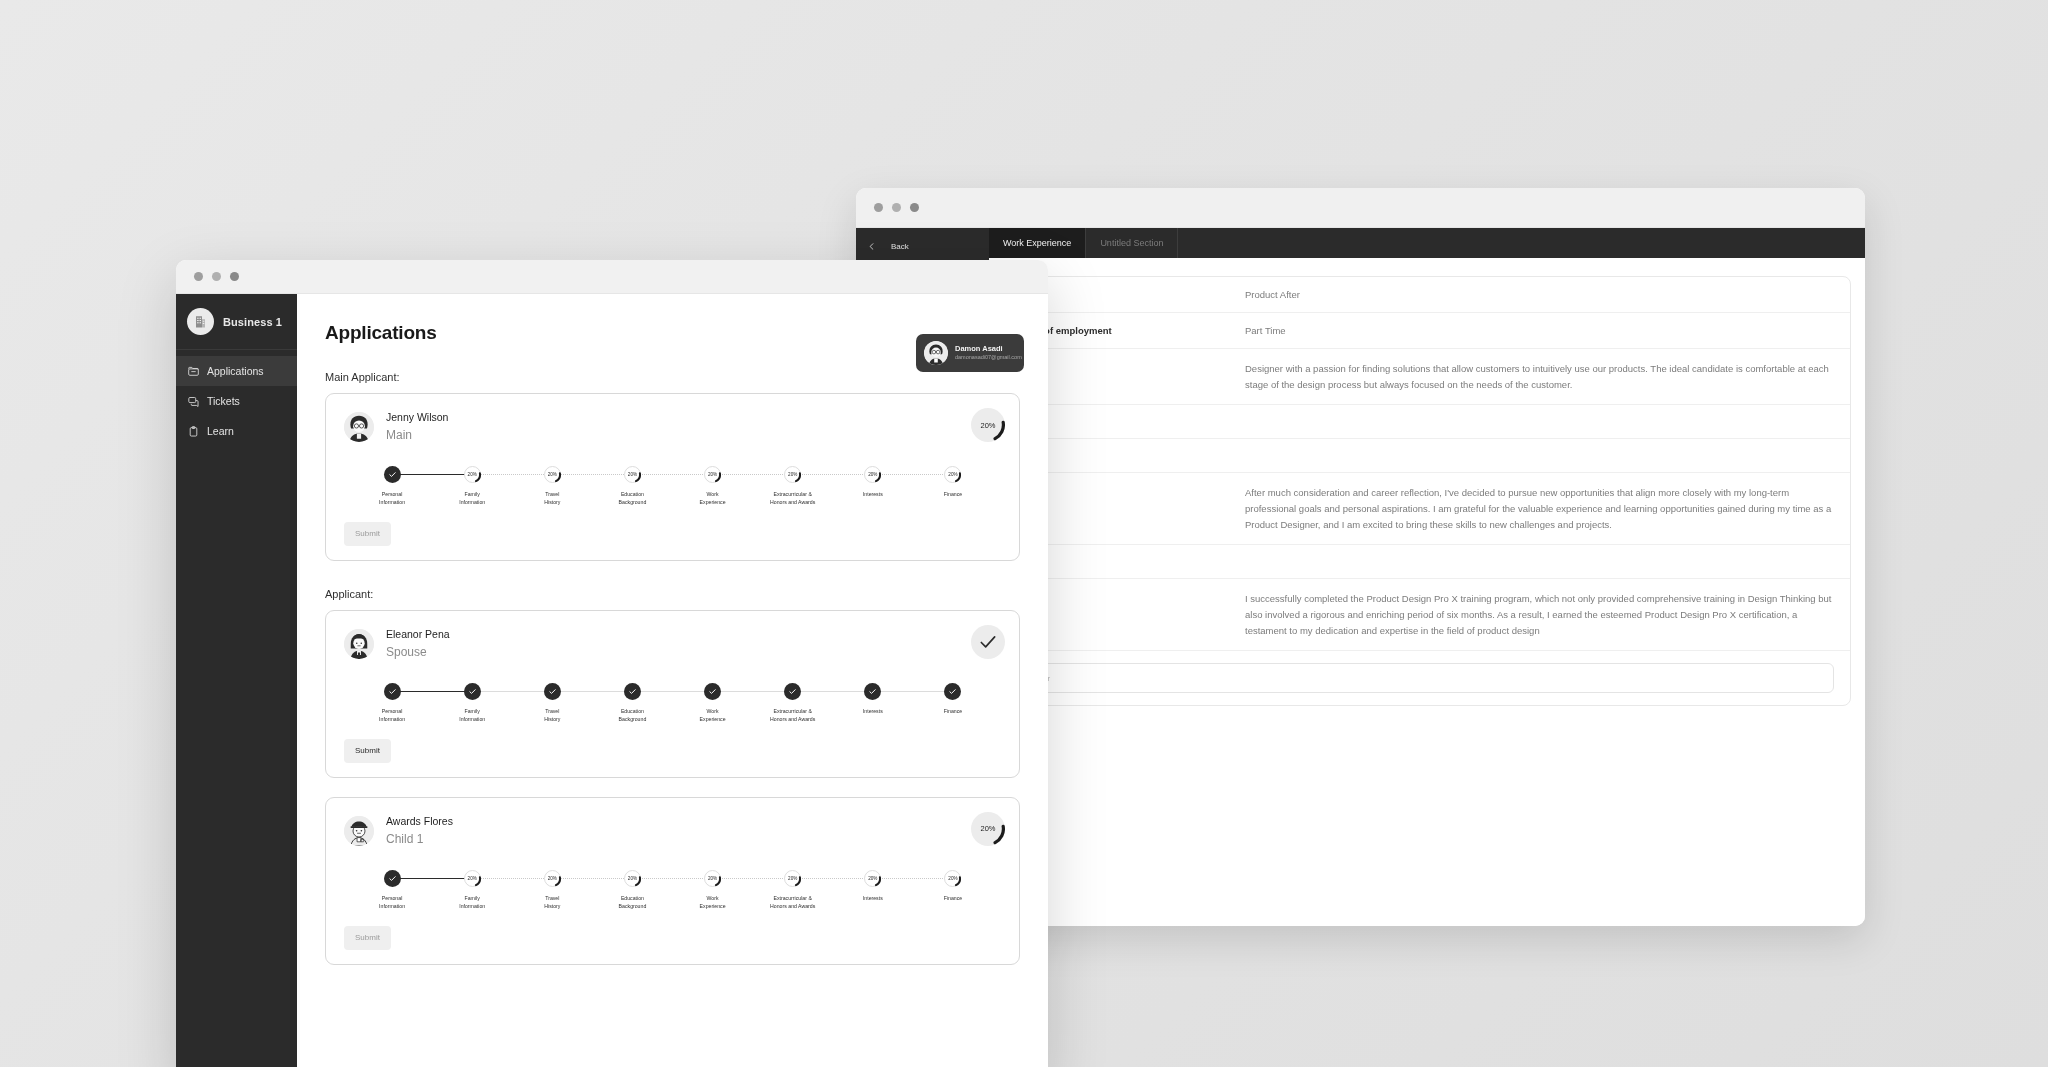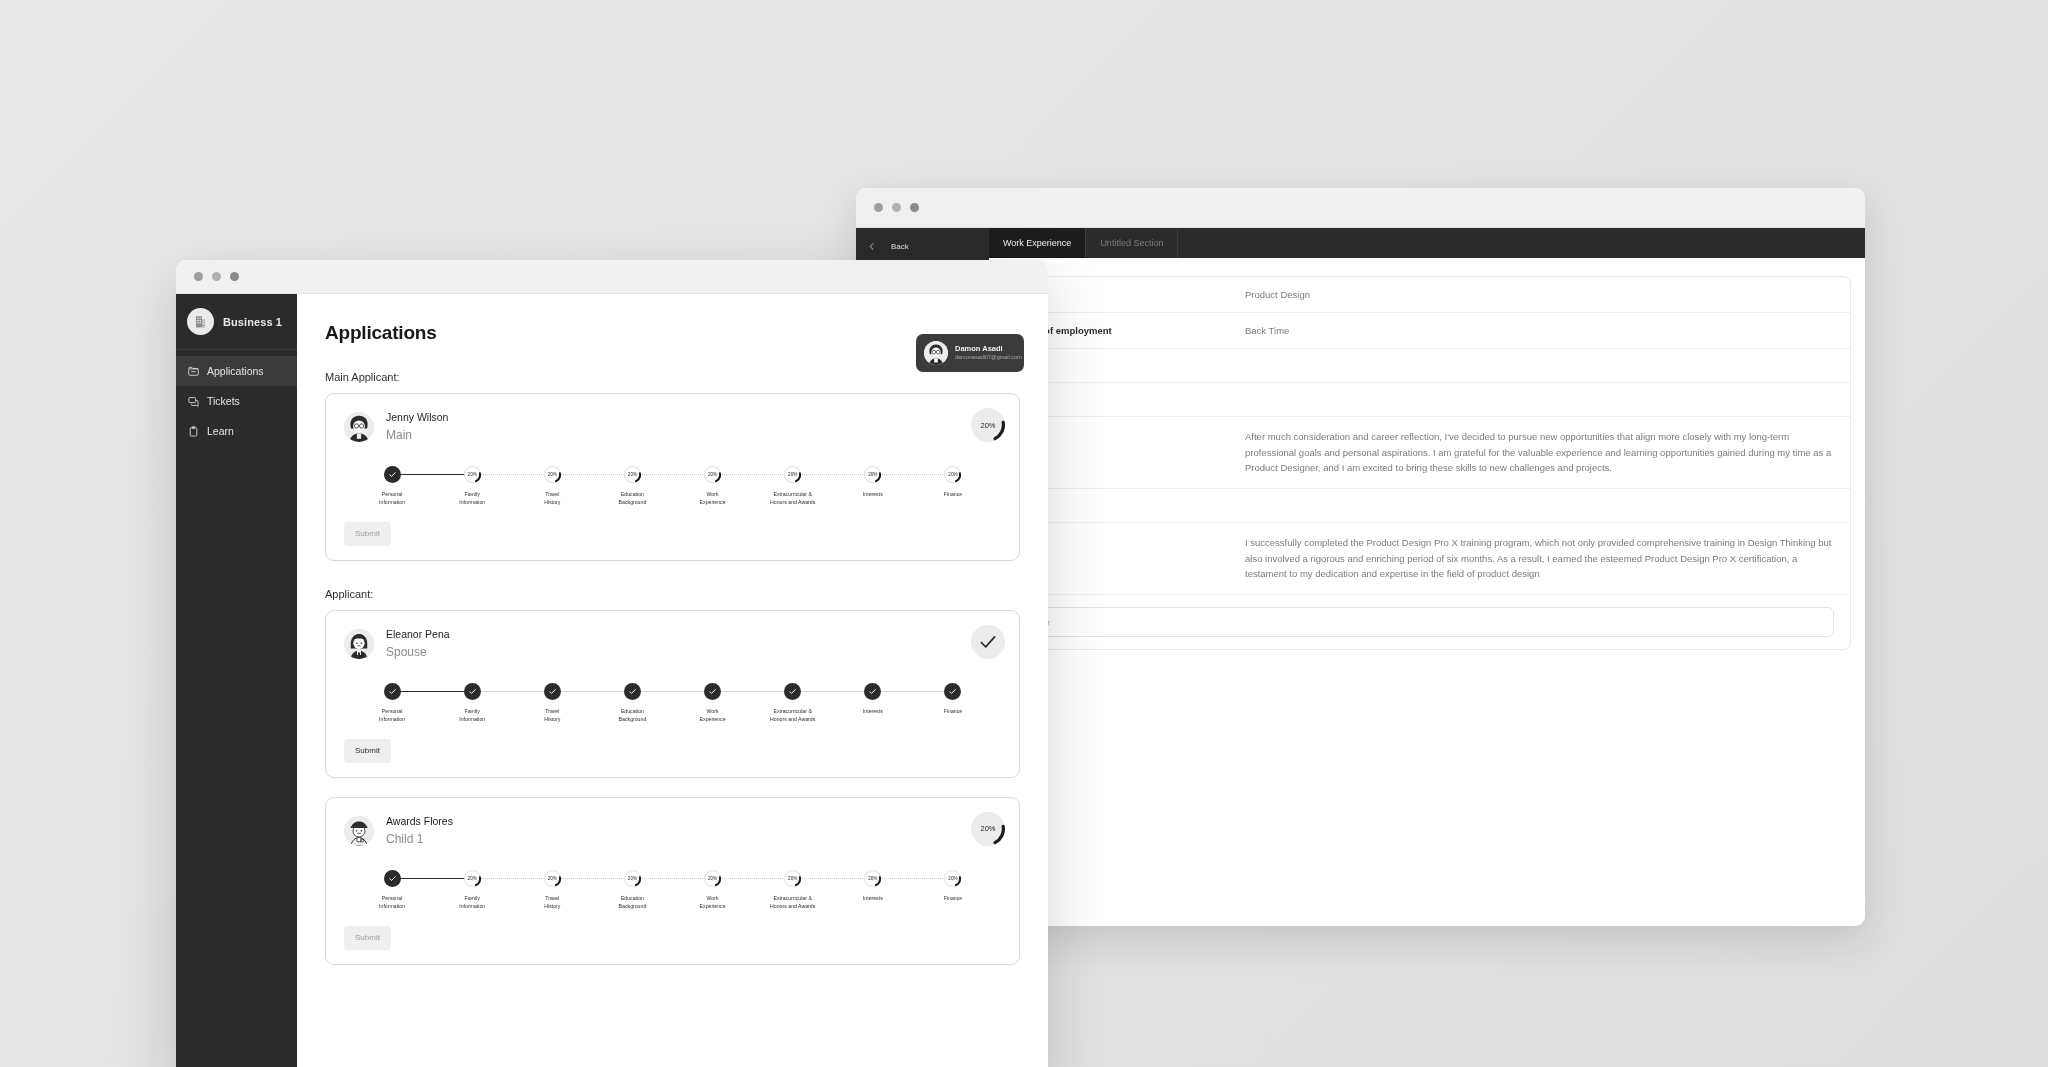--- a/index.html
+++ b/index.html
@@ -186,25 +186,29 @@
             <span>Work Experience</span>
           </div>
           <div class="bg-tab">
             <span>Untitled Section</span>
           </div>
         </div>
       <div id="bg-content">
         <div class="bg-card" id="bg-rows">
             <div class="bg-row">
               <div class="lbl">Title</div>
-              <div class="val">Product Design</div>
+              <div class="val">Product After</div>
             </div>
             <div class="bg-row">
               <div class="lbl">Type of employment</div>
-              <div class="val">Back Time</div>
+              <div class="val">Part Time</div>
+            </div>
+            <div class="bg-row para">
+              <div class="lbl"></div>
+              <div class="val">Designer with a passion for finding solutions that allow customers to intuitively use our products. The ideal candidate is comfortable at each stage of the design process but always focused on the needs of the customer.</div>
             </div>
             <div class="bg-row" style="min-height: 34px;">
               <div class="lbl"></div>
               <div class="val"></div>
             </div>
             <div class="bg-row" style="min-height: 34px;">
               <div class="lbl"></div>
               <div class="val"></div>
             </div>
             <div class="bg-row para">

